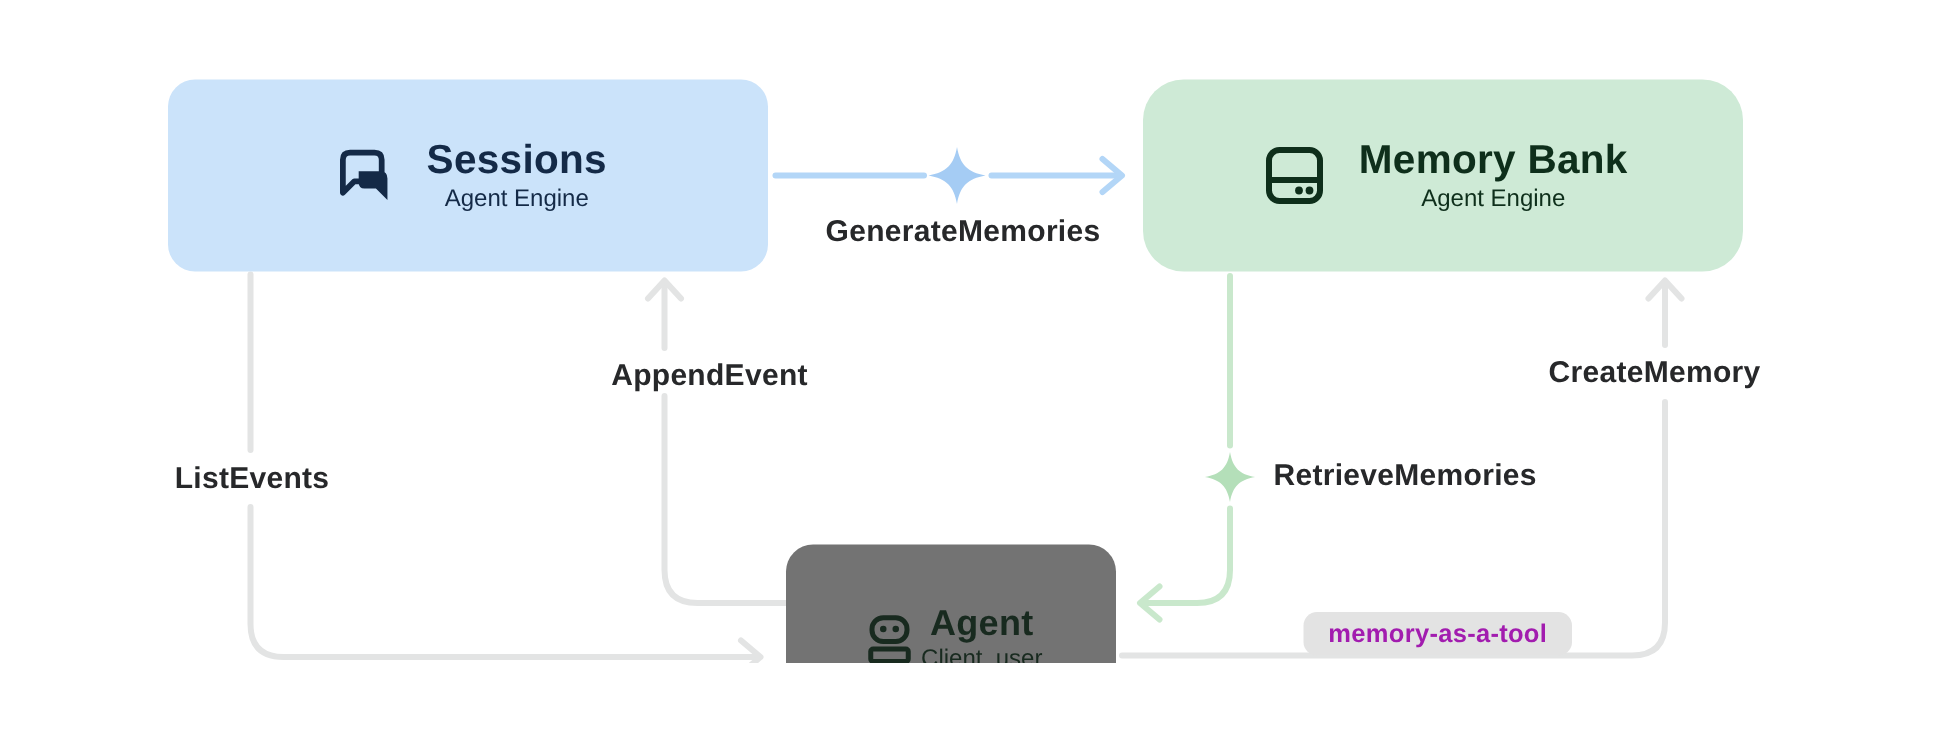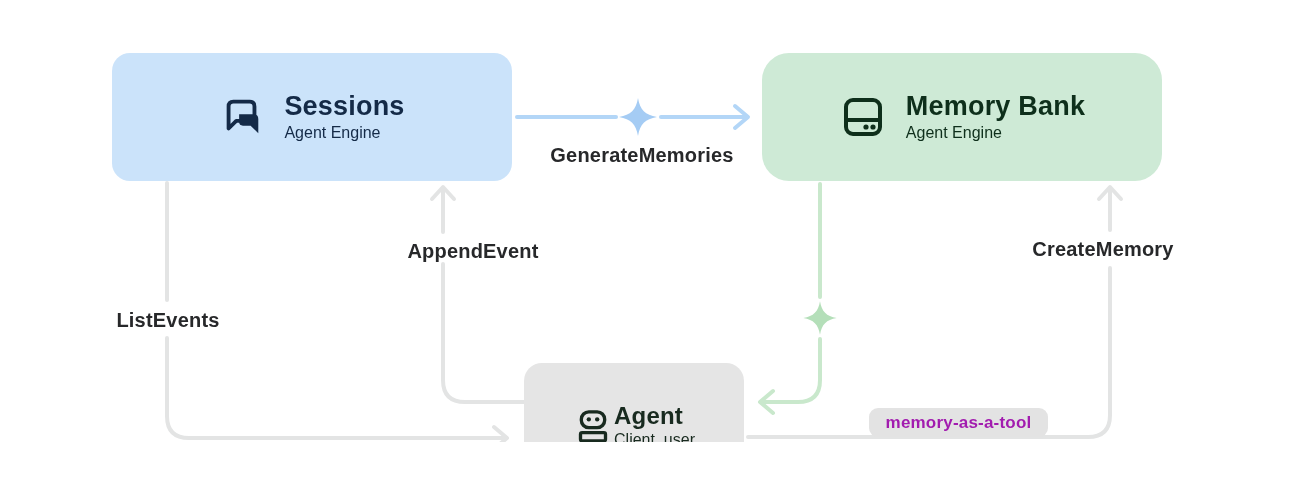--- a/index.html
+++ b/index.html
@@ -2,31 +2,32 @@
 <html><head>
 <meta charset="utf-8">
 <style>
   html,body{margin:0;padding:0;background:#ffffff;}
   .canvas{
     position:relative;
     width:1302px;height:442px;
     background:#ffffff;
     font-family:"Liberation Sans","DejaVu Sans",sans-serif;
     overflow:hidden;
+    text-align:center;
   }
   .edges-svg{position:absolute;left:0;top:0;width:1302px;height:502px;}
   .node{
     position:absolute;
     border-radius:18px;
     display:flex;align-items:center;justify-content:center;
     gap:19px;
   }
   .node-sessions{left:112px;top:53px;width:400px;height:128px;background:#cbe3fa;color:#142a47;}
   .node-memory-bank{left:762px;top:53px;width:400px;height:128px;background:#ceead6;color:#0e2f1b;border-radius:27px;}
-  .node-agent{left:524px;top:363px;width:220px;height:125px;background:#e5e5e5;color:#182a1f;gap:1px;}
+  .node-agent{left:524px;top:363px;width:220px;height:125px;background:#737373;color:#182a1f;gap:1px;}
   .node .icon{flex:0 0 auto;display:flex;}
   .node-text{display:flex;flex-direction:column;justify-content:center;}
   .node-title{font-size:27px;font-weight:700;line-height:1.18;letter-spacing:.2px;}
   .node-subtitle{font-size:16px;font-weight:400;line-height:1.2;}
   .node-agent .node-title{font-size:24px;}
   .node-agent .node-subtitle{font-size:16px;}
   .edge-label{
     position:absolute;
     transform:translate(-50%,-50%);
     font-size:20px;font-weight:600;color:#27282a;
@@ -122,18 +123,19 @@
     <div class="node-text">
       <div class="node-title">Agent</div>
       <div class="node-subtitle">Client, user</div>
     </div>
   </div>
 
   <div class="edge-label" style="left:473px;top:251px;">AppendEvent</div>
   <div class="edge-label" style="left:642px;top:155px;">GenerateMemories</div>
   <div class="edge-label" style="left:168px;top:320px;">ListEvents</div>
   <div class="edge-label" style="left:1103px;top:249px;">CreateMemory</div>
+  <div class="edge-label left-anchored" style="left:849px;top:318px;">RetrieveMemories</div>
 
   <div class="badge">
     <span>memory-as-a-tool</span>
   </div>
 
 </div>
 
 </body></html>

